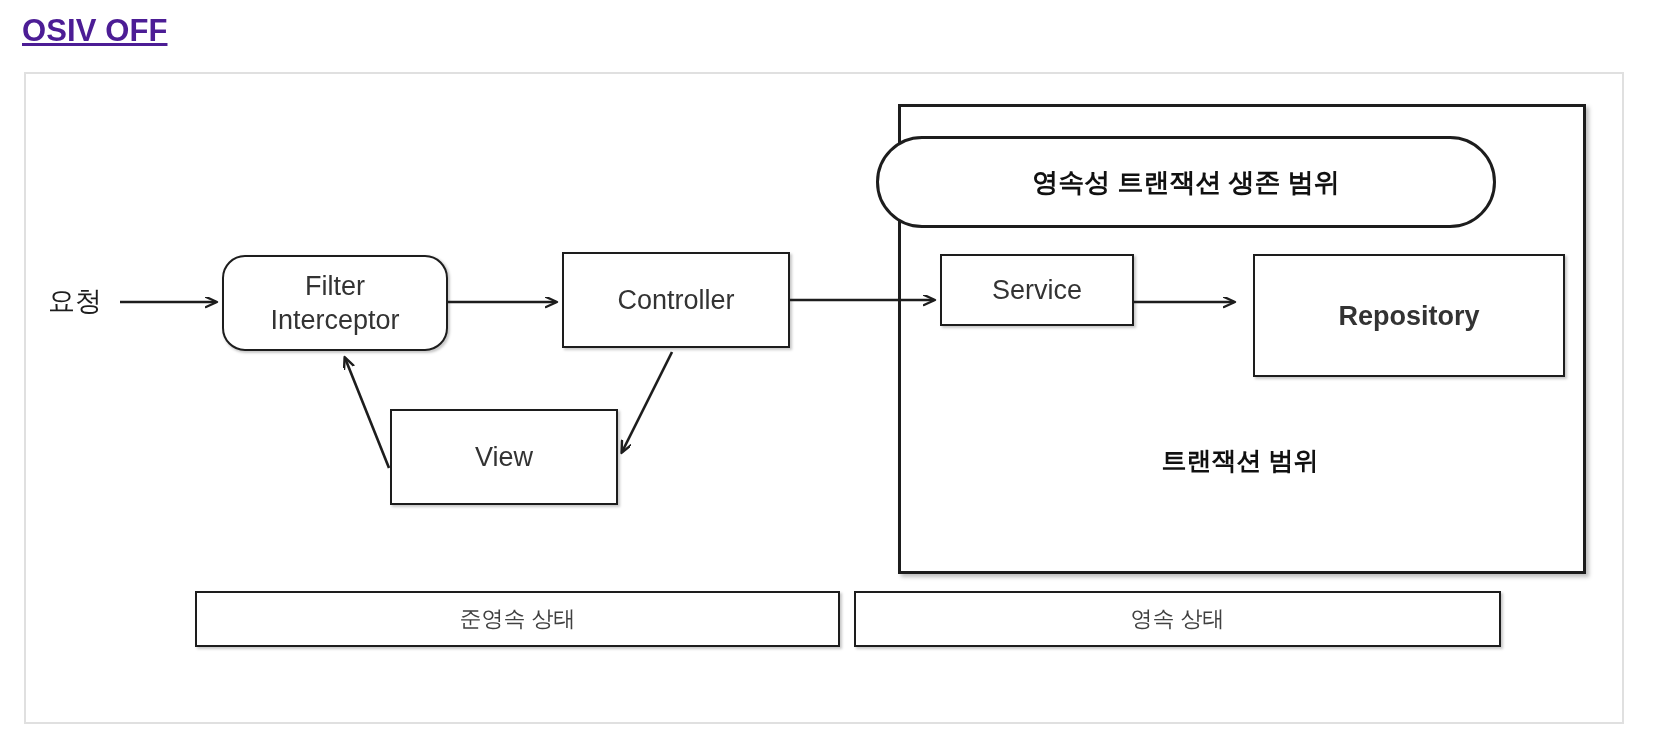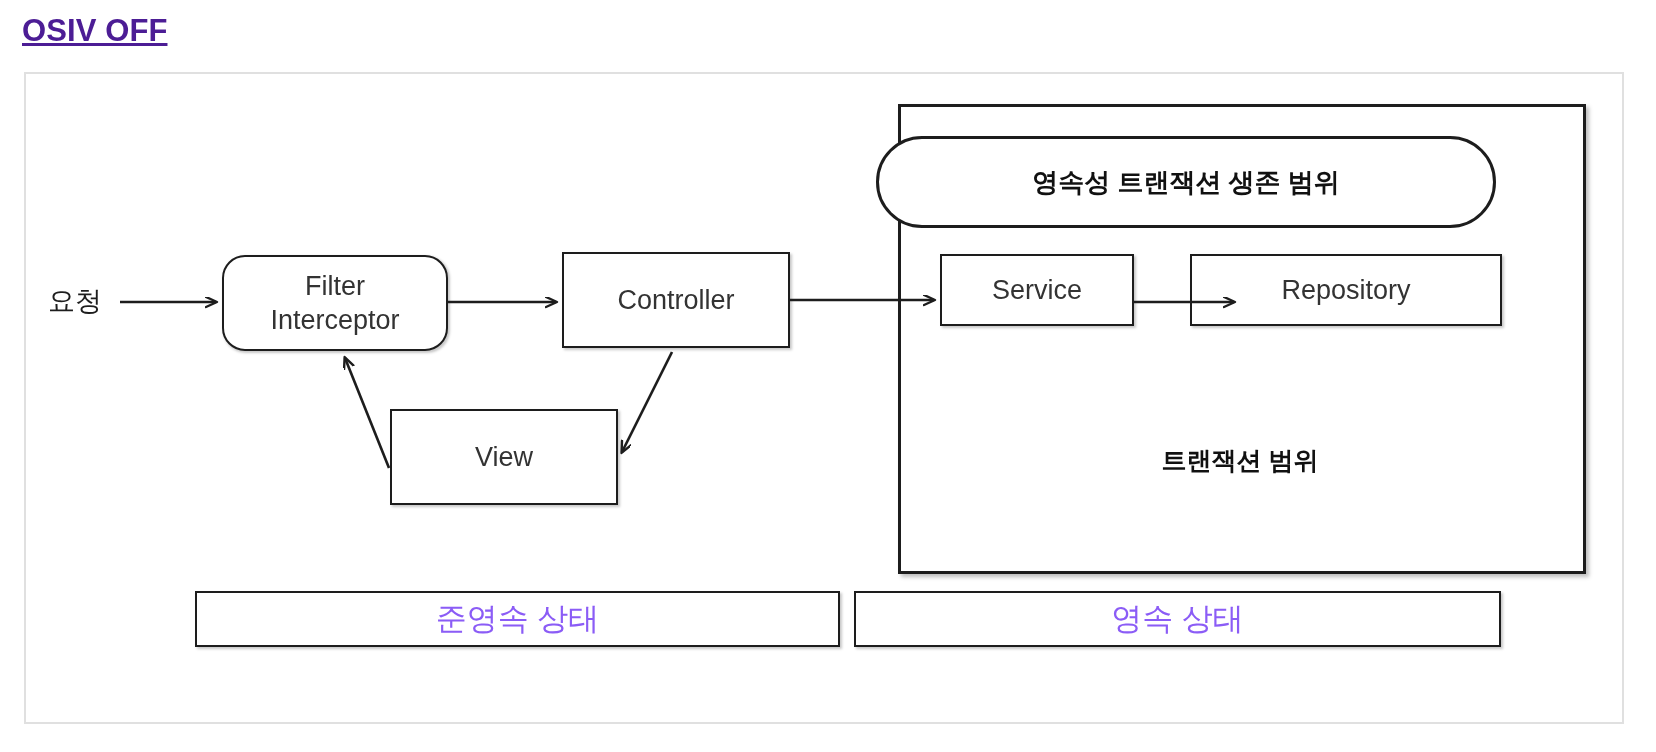--- a/index.html
+++ b/index.html
@@ -101,43 +101,43 @@
   #filter-interceptor-box {
     left: 222px; top: 255px; width: 226px; height: 96px; border-radius: 23px;
   }
   #controller-box {
     left: 562px; top: 252px; width: 228px; height: 96px;
   }
   #service-box {
     left: 940px; top: 254px; width: 194px; height: 72px;
   }
   #repository-box {
-    left: 1190px; top: 254px; width: 312px; height: 72px;
+    left: 1253px; top: 254px; width: 312px; height: 123px; font-weight: bold;
   }
   #view-box {
     left: 390px; top: 409px; width: 228px; height: 96px;
   }
   #request-label {
     position: absolute;
     left: 48px;
     top: 281px;
     font-size: 27px;
     color: #1d1d1d;
     line-height: 40px;
   }
   .state-bar {
     position: absolute;
     box-sizing: border-box;
     border: 2.5px solid #1d1d1d;
     background: #ffffff;
     display: flex;
     align-items: center;
     justify-content: center;
-    font-size: 31px;
-    color: #8b5cf6;
+    font-size: 22px;
+    color: #404040;
     box-shadow: 1.5px 1.5px 2.5px rgba(0,0,0,0.22);
   }
   #detached-state-bar {
     left: 195px; top: 591px; width: 645px; height: 56px;
   }
   #persistent-state-bar {
     left: 854px; top: 591px; width: 647px; height: 56px;
   }
 </style>
 </head>

